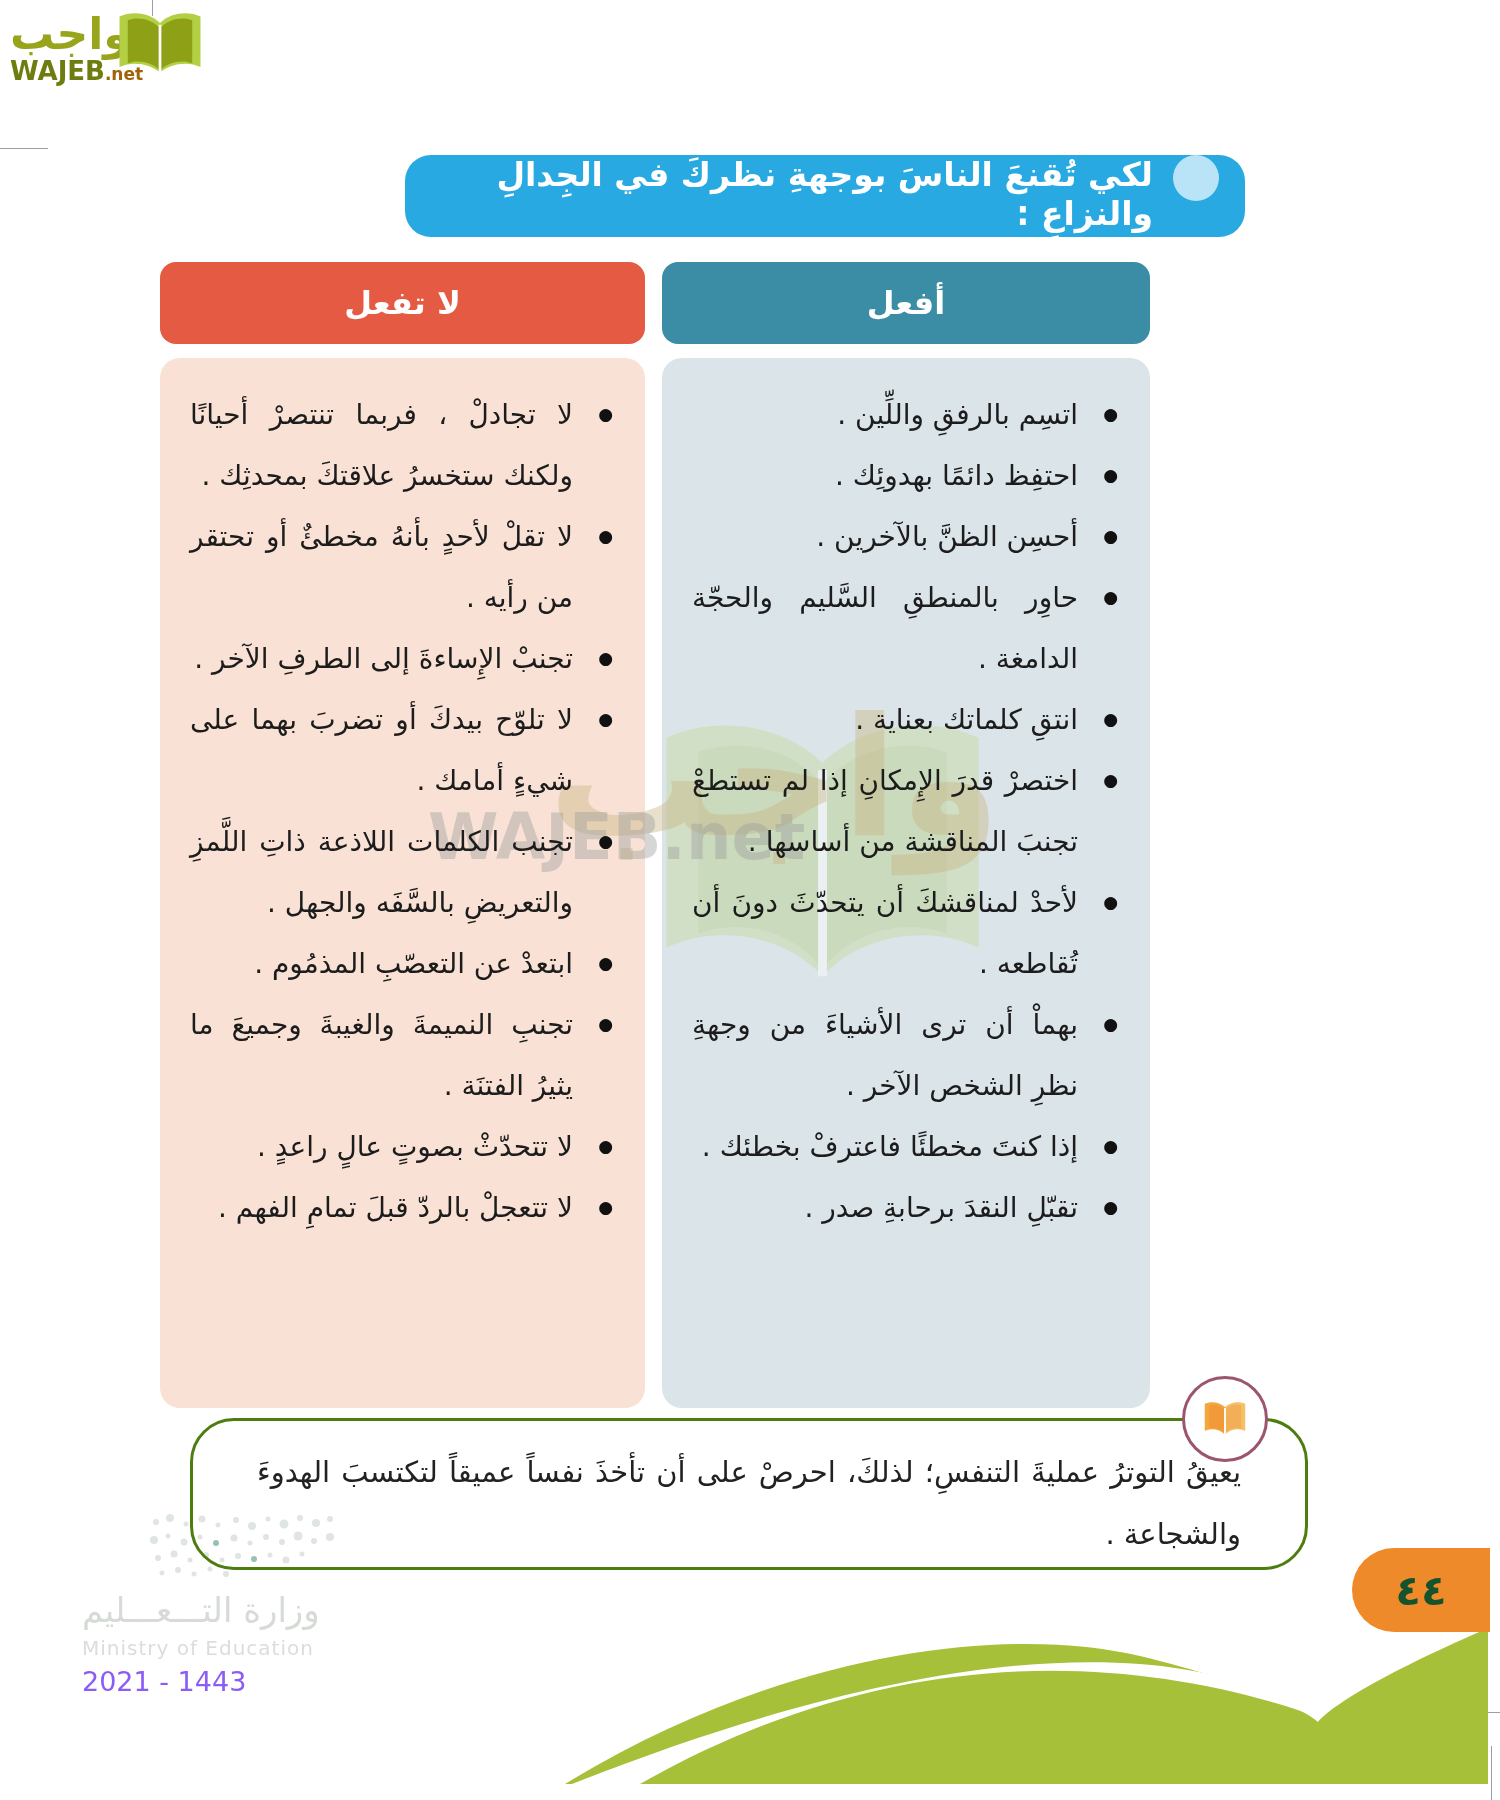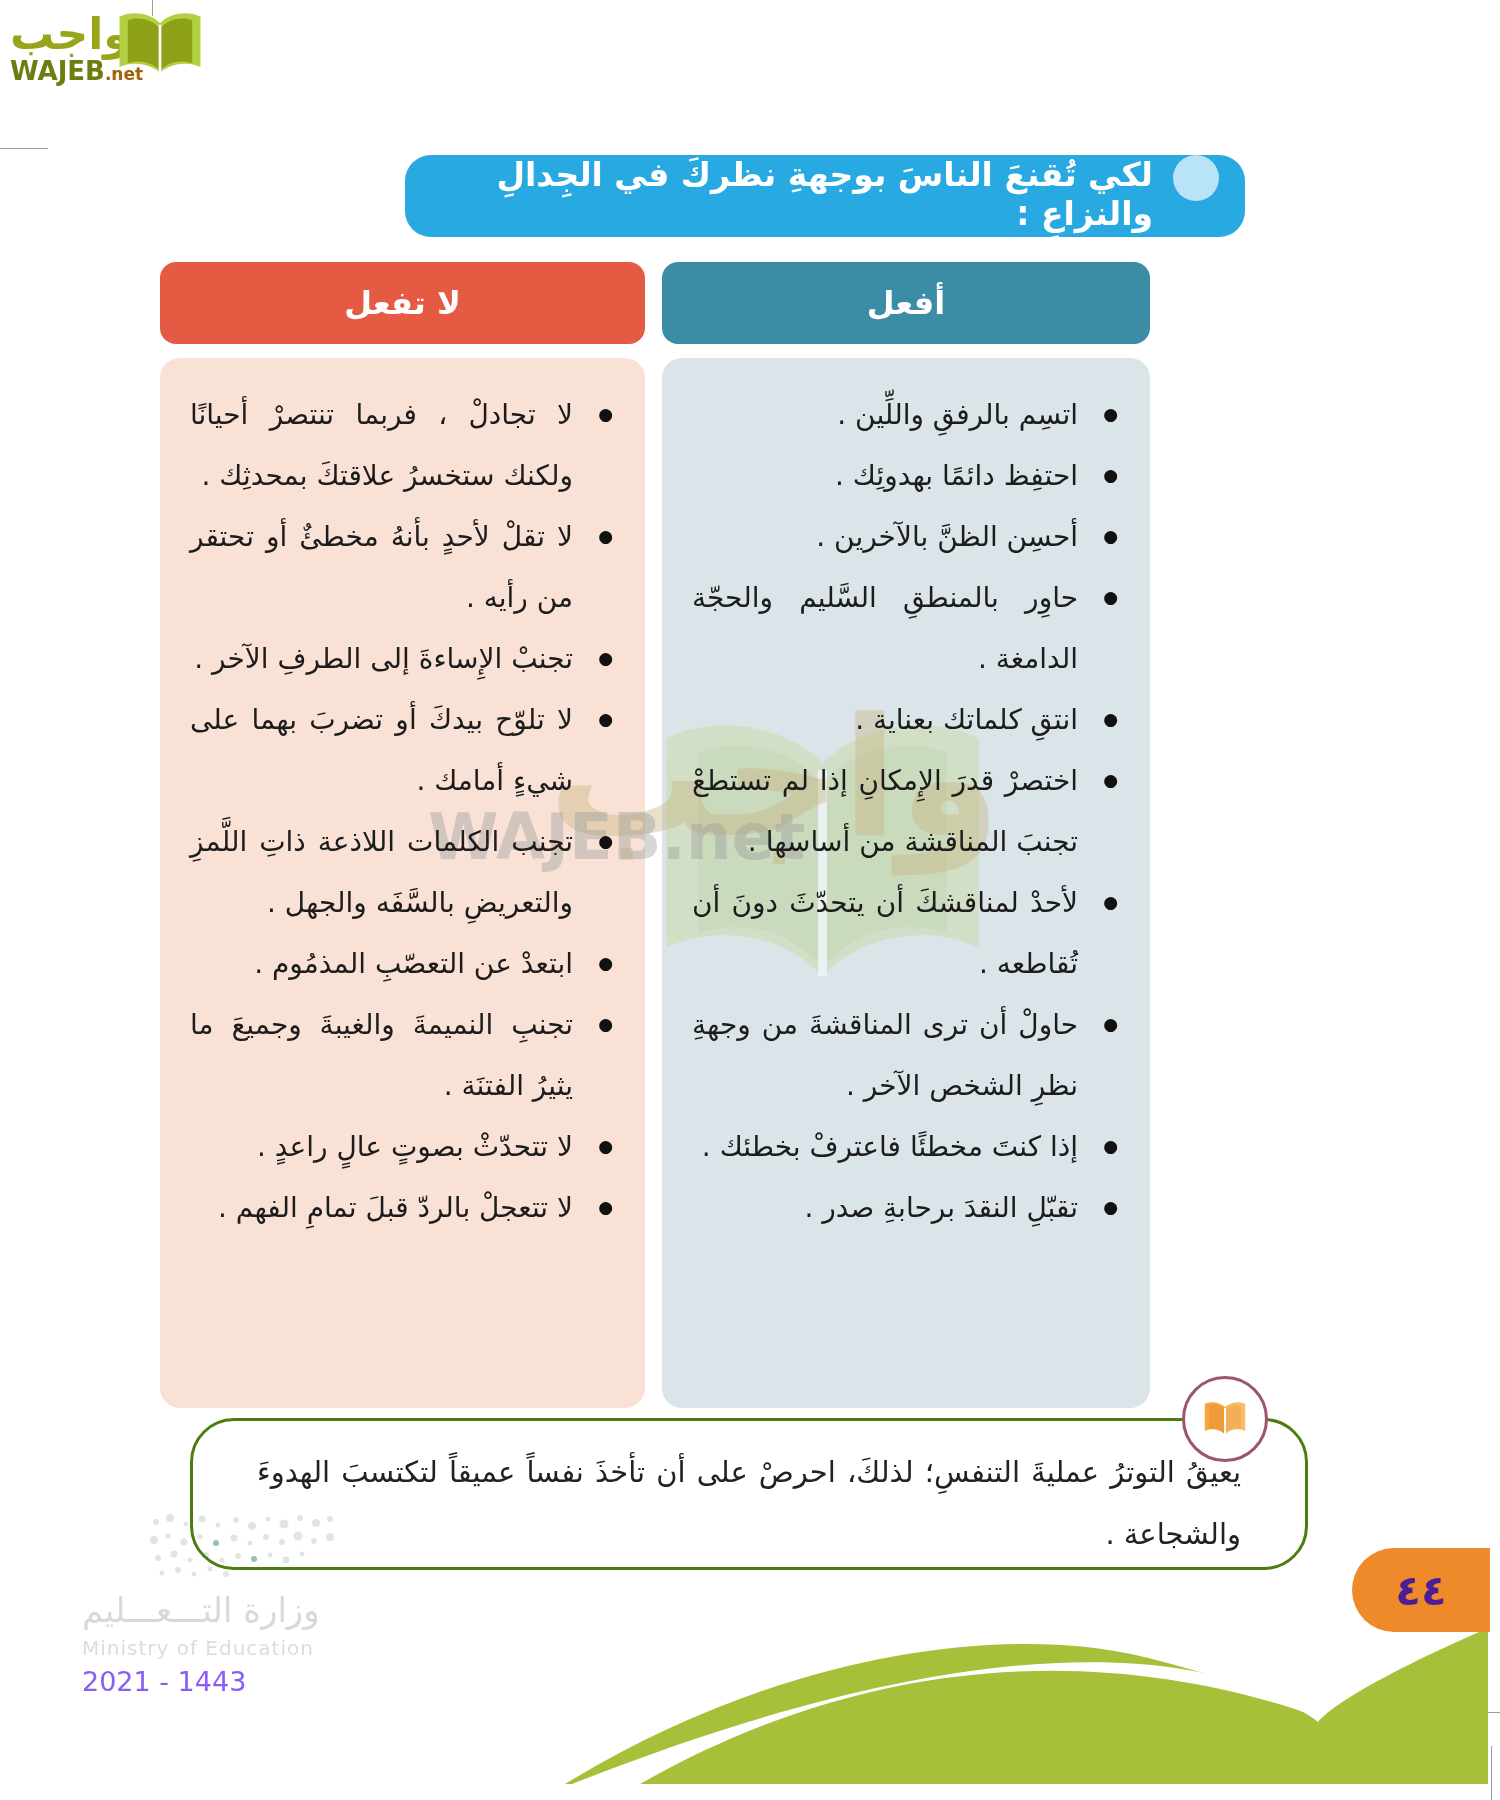--- a/index.html
+++ b/index.html
@@ -55,21 +55,21 @@
   
   .ministry{position:absolute;left:82px;top:1590px;z-index:1;}
   .ministry .ar{font-size:34px;color:#d6dbd6;direction:rtl;text-align:left;}
   .ministry .en{font-size:20px;color:#dadeda;letter-spacing:1px;margin-top:6px;}
   .ministry .years{font-size:27px;color:#8b5cf6;margin-top:6px;}
   .ministry-dots{position:absolute;left:148px;top:1510px;z-index:1;}
 
   
   .page-badge{position:absolute;left:1352px;top:1548px;width:138px;height:84px;
     border-radius:44px 0 0 44px;display:flex;align-items:center;justify-content:center;
-    color:#4c1d95;font-size:42px;font-weight:bold;z-index:2;}
+    color:#14532d;font-size:42px;font-weight:bold;z-index:2;}
 
   
   .swoosh{position:absolute;left:0;top:1600px;z-index:0;}
 </style>
 </head>
 <body>
 
 <div class="page">
 
   <div class="crop" style="left:152px;top:0;width:1px;height:16px;"></div>
@@ -136,21 +136,21 @@
             <li><span class="dot">●</span><span>أحسِن الظنَّ بالآخرين .</span></li>
 
             <li><span class="dot">●</span><span>حاوِر بالمنطقِ السَّليم والحجّة الدامغة .</span></li>
 
             <li><span class="dot">●</span><span>انتقِ كلماتك بعناية .</span></li>
 
             <li><span class="dot">●</span><span>اختصرْ قدرَ الإِمكانِ إذا لم تستطعْ تجنبَ المناقشة من أساسها .</span></li>
 
             <li><span class="dot">●</span><span>لأحدْ لمناقشكَ أن يتحدّثَ دونَ أن تُقاطعه .</span></li>
 
-            <li><span class="dot">●</span><span>حاولْ أن ترى المناقشةَ من وجهةِ نظرِ الشخص الآخر .</span></li>
+            <li><span class="dot">●</span><span>بهماْ أن ترى الأشياءَ من وجهةِ نظرِ الشخص الآخر .</span></li>
 
             <li><span class="dot">●</span><span>إذا كنتَ مخطئًا فاعترفْ بخطئك .</span></li>
 
             <li><span class="dot">●</span><span>تقبّلِ النقدَ برحابةِ صدر .</span></li>
           </ul>
       </div>
     </div>
   </div>
 
   <svg class="wm wm-book" width="355" height="315" viewBox="0 0 100 84">

